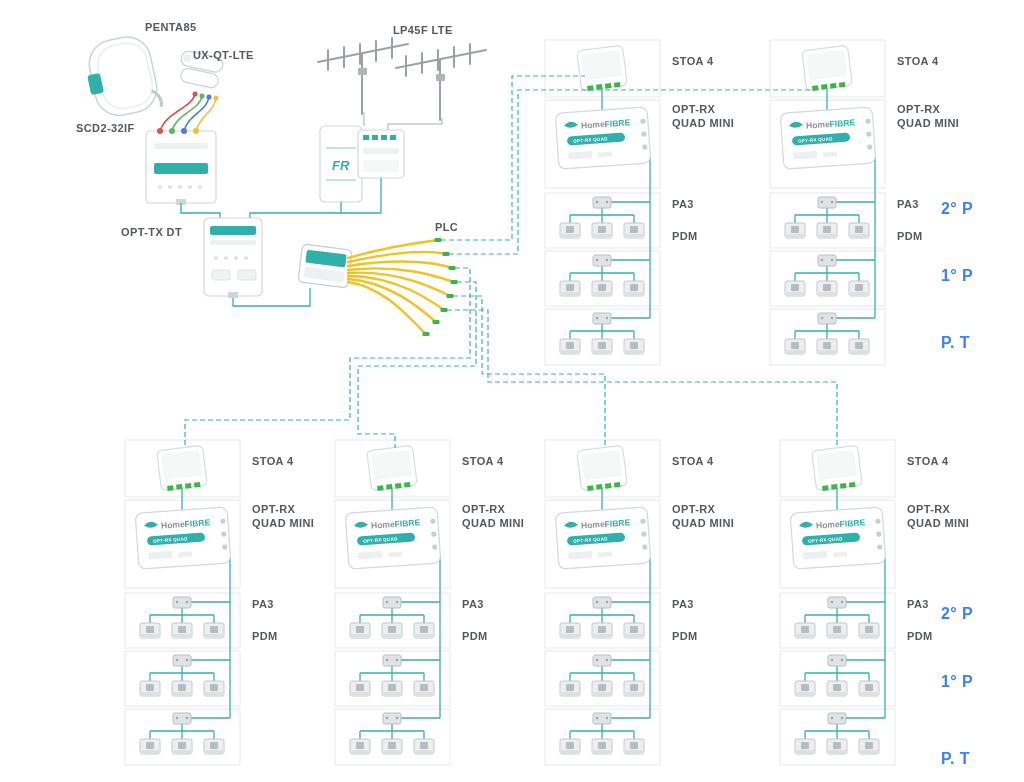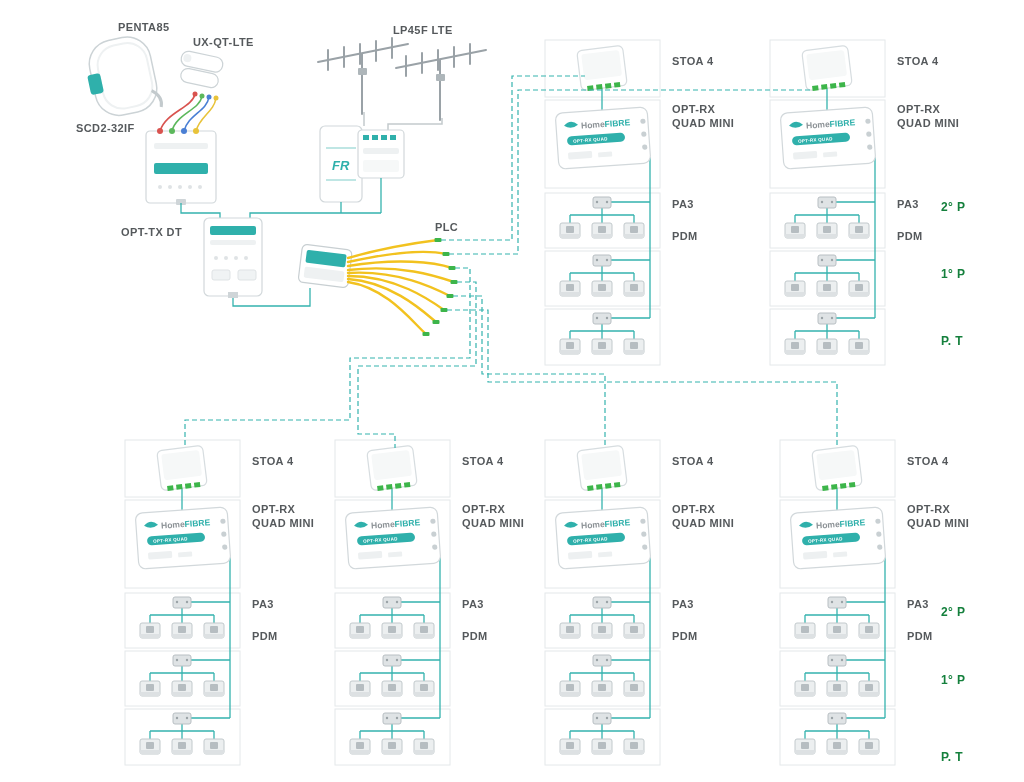--- a/index.html
+++ b/index.html
@@ -1,20 +1,20 @@
 <!DOCTYPE html>
 <html><head>
 <meta charset="utf-8">
 <style>
   *{margin:0;padding:0;box-sizing:border-box}
   html,body{background:#fff;font-family:"Liberation Sans",sans-serif}
   #stage{position:relative;width:1024px;height:782px;background:#fff;overflow:hidden}
   #stage > svg{position:absolute;left:0;top:0}
   .lbl{position:absolute;font-size:11px;font-weight:bold;color:#55595c;letter-spacing:.4px;white-space:nowrap}
-  .lbl-teal{position:absolute;font-size:12px;font-weight:bold;color:#15803d;letter-spacing:.4px;white-space:nowrap}
+  .lbl-teal{position:absolute;font-size:16px;font-weight:bold;color:#3b82f6;letter-spacing:.4px;white-space:nowrap}
   .wire{stroke:#35b3ae;stroke-width:1.3;fill:none}
   .wired{stroke:#35b3ae;stroke-width:1.2;fill:none;stroke-dasharray:5 3}
   .cell{fill:#ffffff;stroke:#e4e8ea;stroke-width:1}
   .ant{stroke:#9aa2a7;stroke-width:2;fill:none;stroke-linecap:round}
   .gwire{stroke:#c3cacd;stroke-width:1.5;fill:none}
   .fiber{stroke:#f2c21f;stroke-width:2.4;fill:none;stroke-linecap:round}
   .brand{font-family:"Liberation Sans",sans-serif;font-size:8.5px;font-weight:bold}
   .bartxt{font-family:"Liberation Sans",sans-serif;font-size:4.5px;font-weight:bold;fill:#fff;letter-spacing:.3px}
 </style>
 </head>
@@ -211,22 +211,22 @@
   <g>
     <path class="wired" d="M441,240 H512 V76 H585"></path>
     <path class="wired" d="M449,254 H518 V90 H810"></path>
     <path class="wired" d="M455,268 H470 V358 H350 V420 H185 V448"></path>
     <path class="wired" d="M457,282 H476 V366 H358 V434 H395 V448"></path>
     <path class="wired" d="M453,296 H482 V374 H605 V448"></path>
     <path class="wired" d="M447,310 H488 V382 H837 V448"></path>
   </g>
 </svg>
 
-<div class="lbl" style="left:118px;top:21px">PENTA85</div>
-<div class="lbl" style="left:193px;top:36px">UX-QT-LTE</div>
+<div class="lbl" style="left:145px;top:21px">PENTA85</div>
+<div class="lbl" style="left:193px;top:49px">UX-QT-LTE</div>
 <div class="lbl" style="left:76px;top:122px">SCD2-32IF</div>
 <div class="lbl" style="left:393px;top:24px">LP45F LTE</div>
 <div class="lbl" style="left:121px;top:226px">OPT-TX DT</div>
 <div class="lbl" style="left:435px;top:221px">PLC</div>
 
 <div class="lbl" style="left:672px;top:55px">STOA 4</div>
 <div class="lbl" style="left:672px;top:103px">OPT-RX</div>
 <div class="lbl" style="left:672px;top:117px">QUAD MINI</div>
 <div class="lbl" style="left:672px;top:198px">PA3</div>
 <div class="lbl" style="left:672px;top:230px">PDM</div>

